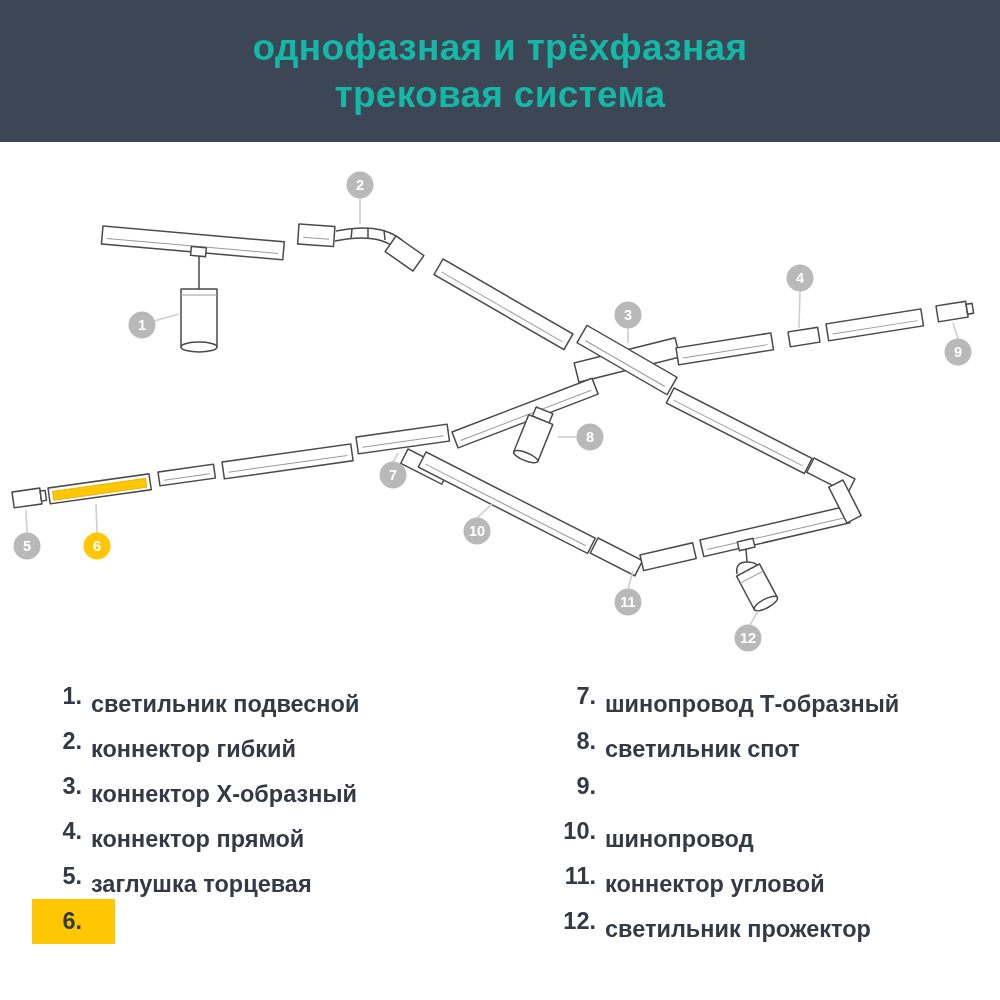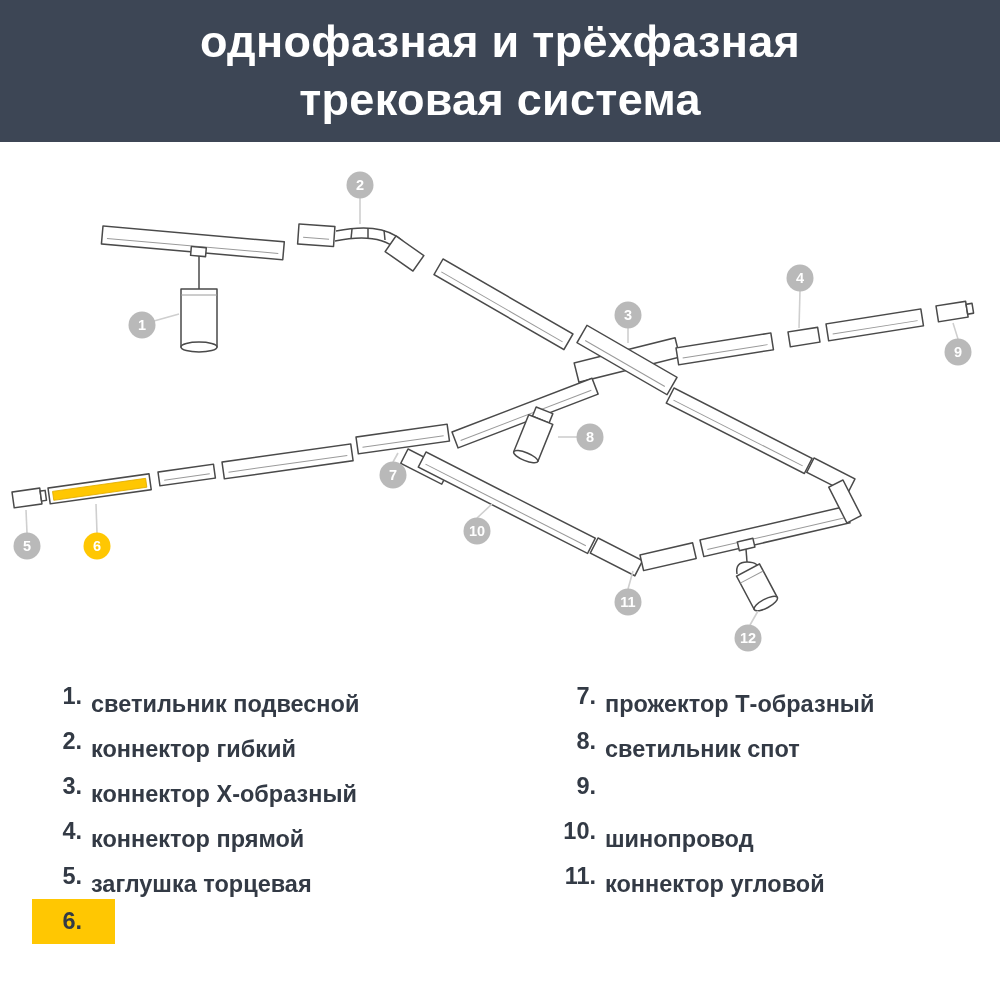--- a/index.html
+++ b/index.html
@@ -1,20 +1,20 @@
 <!DOCTYPE html>
 <html><head>
 <meta charset="utf-8">
 <style>
   html,body{margin:0;padding:0;background:#fff;}
   .page{position:relative;width:1000px;height:1000px;background:#ffffff;overflow:hidden;
         font-family:"Liberation Sans",sans-serif;}
   .header{position:absolute;top:0;left:0;width:1000px;height:142px;background:#3d4655;
           display:flex;align-items:center;justify-content:center;}
-  .title{margin:0;color:#ffffff;font-size:45px;font-weight:700;line-height:1.28;
+  .title{margin:0;color:#14b8a6;font-size:37px;font-weight:700;line-height:1.28;
          text-align:center;display:flex;flex-direction:column;letter-spacing:.3px;}
   .diagram{position:absolute;top:142px;left:0;}
 
   
   .bar{fill:#ffffff;stroke:#4a4a4a;stroke-width:1.5;stroke-linejoin:round;}
   .chan{stroke:#9a9a9a;stroke-width:1;}
   .wire{stroke:#4a4a4a;stroke-width:1.5;fill:none;}
   .yellow{fill:#ffc702;stroke:#dfab00;stroke-width:.8;}
   .leader{stroke:#cfcfcf;stroke-width:1.6;}
   .badge{fill:#b9b9b9;}
@@ -272,33 +272,37 @@
         <span class="num">5.</span>
         <span class="lbl">заглушка торцевая</span>
       </div>
       <div class="legend-row hl">
         <span class="num">6.</span>
       </div>
     </div>
     <div class="legend-col col-right">
       <div class="legend-row">
         <span class="num">7.</span>
-        <span class="lbl">прожектор Т-образный</span>
+        <span class="lbl">шинопровод Т-образный</span>
       </div>
       <div class="legend-row">
         <span class="num">8.</span>
         <span class="lbl">светильник спот</span>
       </div>
       <div class="legend-row">
         <span class="num">9.</span>
       </div>
       <div class="legend-row">
         <span class="num">10.</span>
         <span class="lbl">шинопровод</span>
       </div>
       <div class="legend-row">
         <span class="num">11.</span>
         <span class="lbl">коннектор угловой</span>
       </div>
+      <div class="legend-row">
+        <span class="num">12.</span>
+        <span class="lbl">светильник прожектор</span>
+      </div>
     </div>
   </div>
 
 </div>
 
 </body></html>

